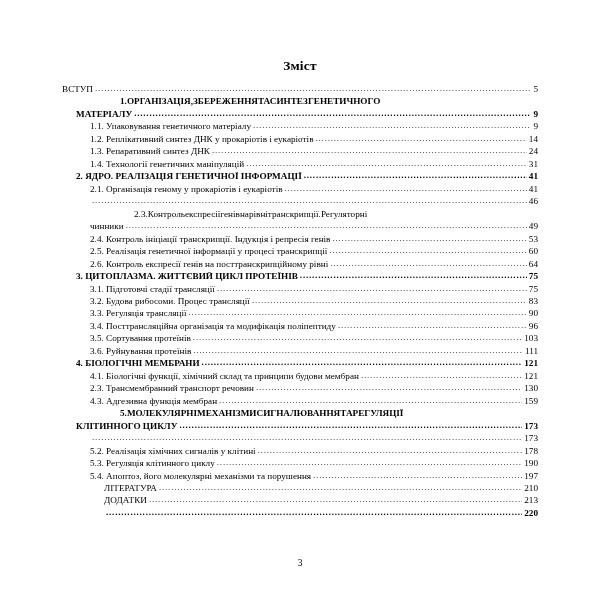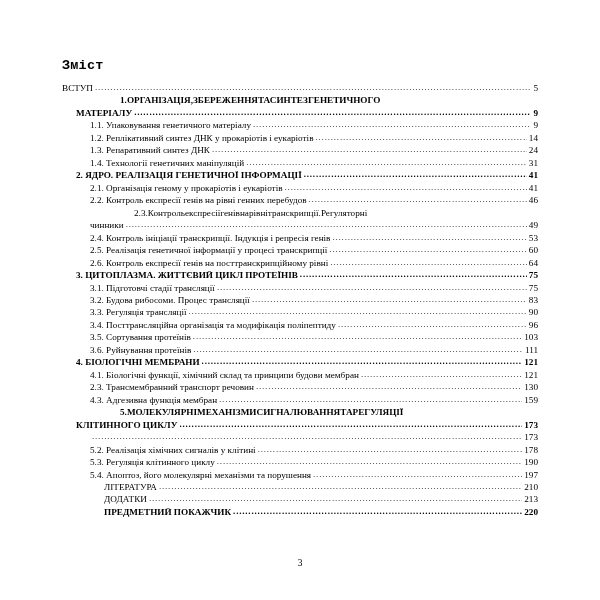--- a/index.html
+++ b/index.html
@@ -16,26 +16,25 @@
     overflow: hidden;
   }
   .page {
     width: 600px;
     height: 600px;
     position: relative;
     box-sizing: border-box;
     padding: 58px 62px 0 62px;
   }
   .doc-title {
-    text-align: left;
+    text-align: center;
     font-weight: bold;
     font-size: 13.5px;
     margin: 0 0 9px 0;
     letter-spacing: 0.2px;
-    font-family: Liberation Mono, monospace;
   }
   .toc {
     font-size: 9.2px;
     line-height: 1.355;
   }
   .toc-row {
     display: flex;
     align-items: baseline;
     width: 100%;
     white-space: nowrap;
@@ -141,21 +140,20 @@
       </div>
       <div class="lvl2">
         <div class="toc-row">
           <span class="toc-text">2.1. Організація геному у прокаріотів і еукаріотів</span>
           <span class="dots">........................................................................................................................................................................................................</span>
           <span class="pg">41</span>
         </div>
       </div>
       <div class="lvl2">
         <div class="toc-row">
-          <span class="toc-text">2.2. Контроль експресії генів на рівні генних перебудов</span>
           <span class="dots">........................................................................................................................................................................................................</span>
           <span class="pg">46</span>
         </div>
       </div>
       <div class="lvl2">
         <div class="spread wrap-line"><span>2.3.</span><span>Контроль</span><span>експресії</span><span>генів</span><span>на</span><span>рівні</span><span>транскрипції.</span><span>Регуляторні</span></div>
         <div class="toc-row">
           <span class="toc-text">чинники</span>
           <span class="dots">........................................................................................................................................................................................................</span>
           <span class="pg">49</span>
@@ -303,20 +301,19 @@
       </div>
       <div class="lvl3">
         <div class="toc-row">
           <span class="toc-text">ДОДАТКИ</span>
           <span class="dots">........................................................................................................................................................................................................</span>
           <span class="pg">213</span>
         </div>
       </div>
       <div class="lvl3 bold">
         <div class="toc-row">
-          <span class="toc-text">ПРЕДМЕТНИЙ ПОКАЖЧИК</span>
           <span class="dots">........................................................................................................................................................................................................</span>
           <span class="pg">220</span>
         </div>
       </div>
     </div>
   <div class="page-number">3</div>
 </div>
 
 </body></html>

